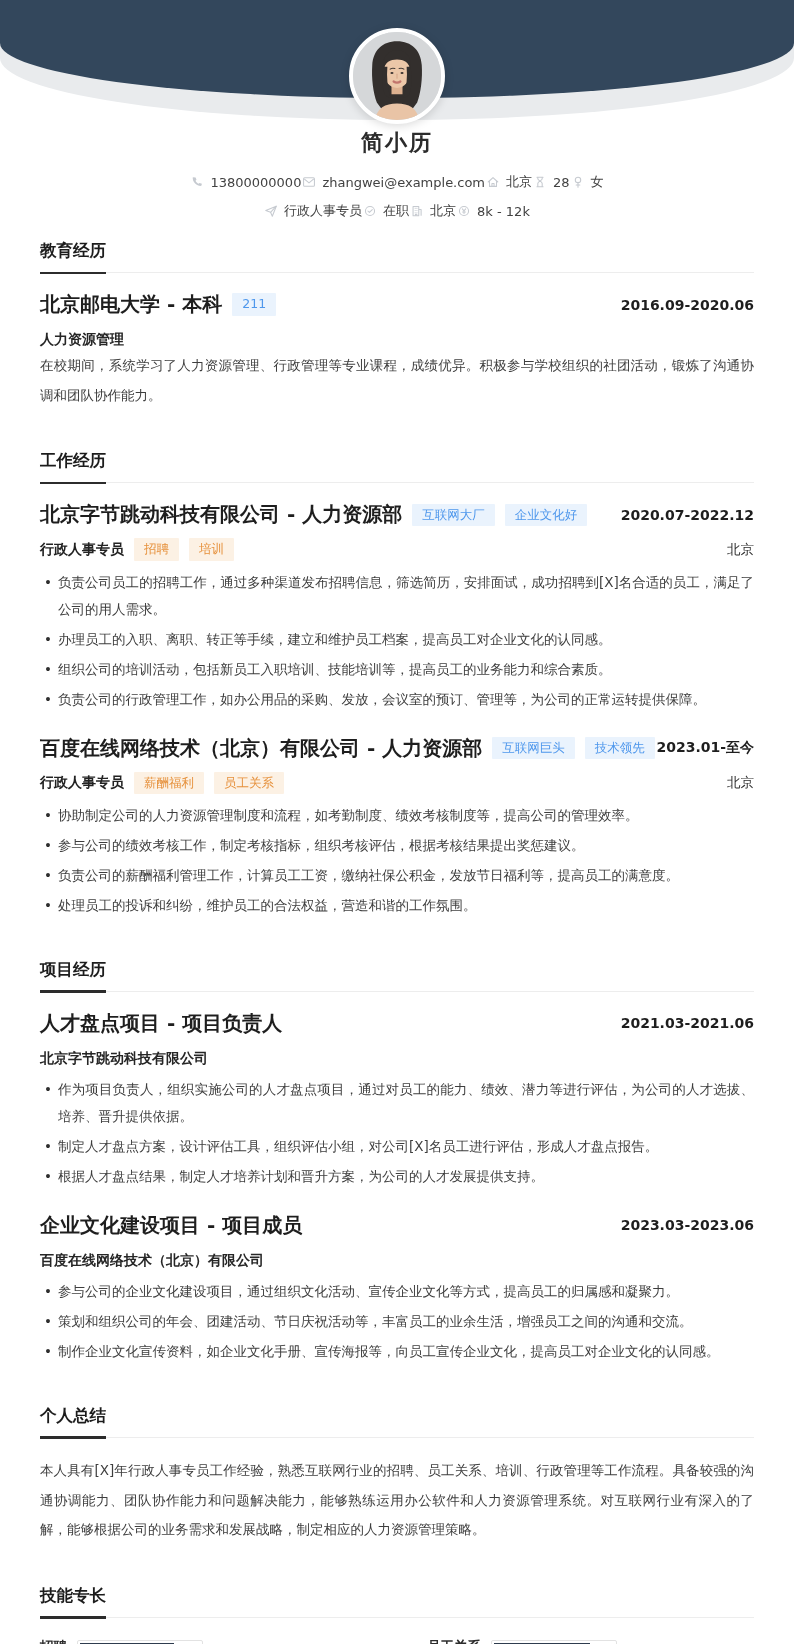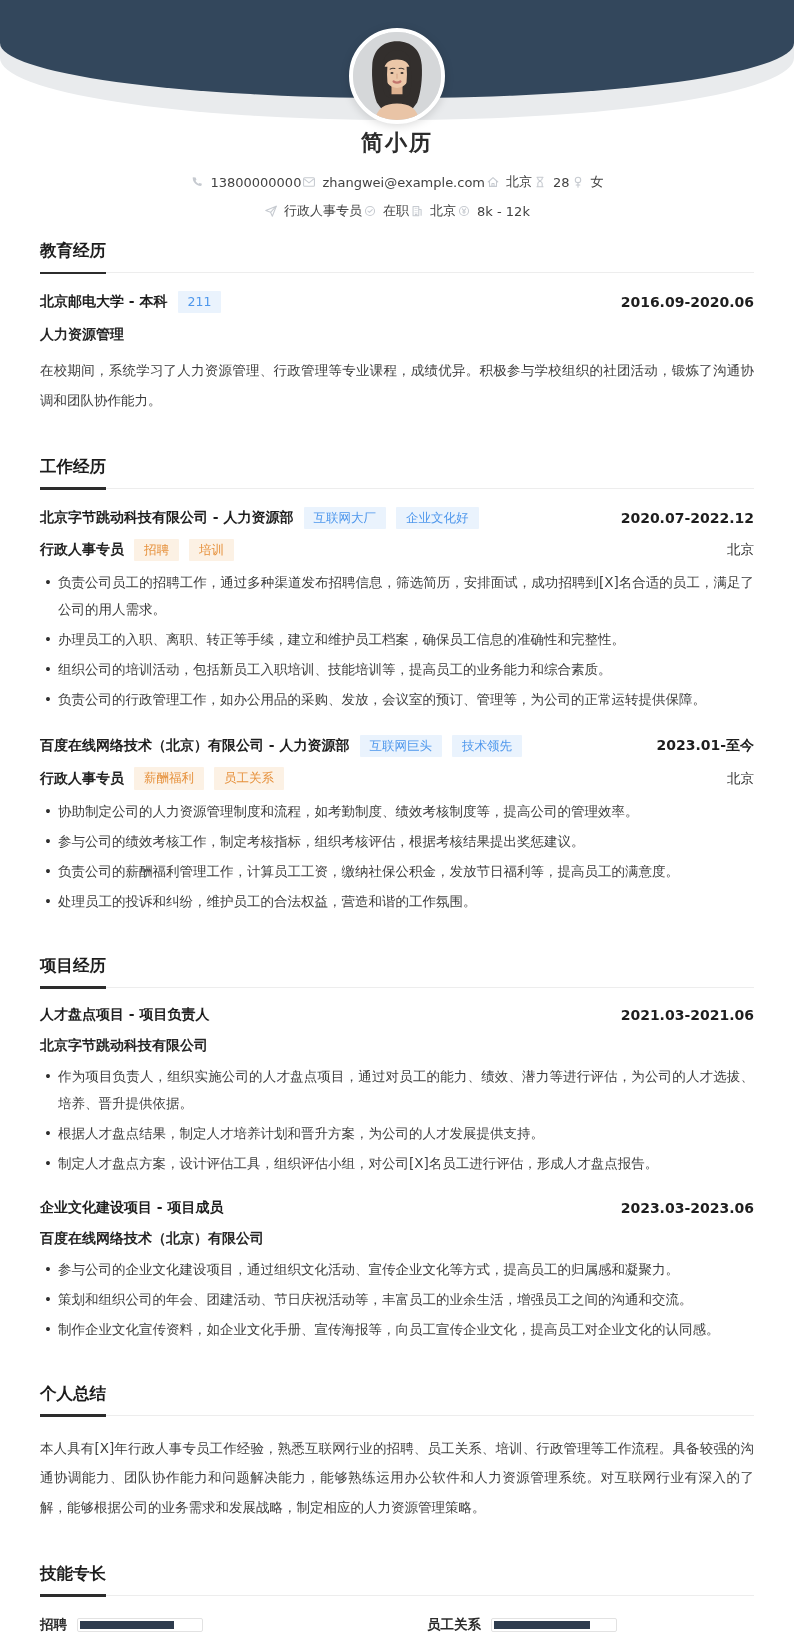--- a/index.html
+++ b/index.html
@@ -28,34 +28,34 @@
   
   .section{padding:0 40px;margin-top:40px;}
   .section.first{margin-top:34px;}
   .sec-head{border-bottom:1px solid #EDEDED;padding-bottom:10px;}
   .sec-title{display:inline-block;position:relative;font-size:16.5px;font-weight:bold;color:#1c1c1c;}
   .sec-title::after{content:"";position:absolute;left:0;right:0;bottom:-12px;height:2.5px;background:#2c2c2c;}
   .entry{margin-top:18px;}
   .entry + .entry{margin-top:22px;}
   .row{display:flex;align-items:center;justify-content:space-between;}
   .row-left{display:flex;align-items:center;gap:10px;flex-wrap:wrap;}
-  .title-b{font-size:14px;font-weight:bold;color:#1e1e1e;}
+  .title-b{font-size:20px;font-weight:bold;color:#1e1e1e;}
   .date{font-size:14px;font-weight:bold;color:#1e1e1e;}
   .loc{font-size:13.5px;color:#2d2d2d;}
   .sub-row{margin-top:10px;}
   .role{font-size:14px;font-weight:bold;color:#222;}
   .tag{font-size:12.5px;padding:3px 10px;border-radius:1px;line-height:1.3;}
   .tag.blue{background:#EAF3FD;color:#4E97EC;}
   .tag.orange{background:#FCF1E4;color:#E6913C;}
   ul.bullets{margin:8px 0 0;padding:0;list-style:none;}
   ul.bullets li{position:relative;padding-left:18px;margin-top:3px;
     font-size:13.5px;line-height:2.0;color:#3e3e3e;text-align:justify;}
   ul.bullets li::before{content:"•";position:absolute;left:4px;top:0;color:#2e2e2e;}
   .major{margin-top:13px;font-size:14px;font-weight:bold;color:#262626;}
-  .para{margin-top:12px;font-size:13.5px;line-height:2.2;color:#3e3e3e;text-align:justify;}
+  .para{margin-top:2px;font-size:13.5px;line-height:2.2;color:#3e3e3e;text-align:justify;}
   
   .skills{display:grid;grid-template-columns:1fr 1fr;column-gap:60px;row-gap:19px;margin-top:20px;}
   .skill-row{display:flex;align-items:center;gap:10px;}
   .skill-label{font-size:13.5px;font-weight:bold;color:#2c2c2c;}
   .skill-bar{width:126px;height:14px;border:1px solid #E2E2E2;border-radius:2px;
     background:#fff;box-sizing:border-box;padding:2px;display:flex;align-items:center;}
   .skill-fill{height:8px;background:#2E3C4E;}
 </style>
 </head>
 <body>
@@ -189,21 +189,21 @@
     <div class="row sub-row">
       <div class="row-left">
         <span class="role">行政人事专员</span>
         <span class="tag orange">招聘</span>
         <span class="tag orange">培训</span>
       </div>
       <span class="loc">北京</span>
     </div>
     <ul class="bullets">
       <li>负责公司员工的招聘工作，通过多种渠道发布招聘信息，筛选简历，安排面试，成功招聘到[X]名合适的员工，满足了公司的用人需求。</li>
-      <li>办理员工的入职、离职、转正等手续，建立和维护员工档案，确保员工信息的准确性和完整性。</li>
+      <li>办理员工的入职、离职、转正等手续，建立和维护员工档案，提高员工对企业文化的认同感。</li>
       <li>组织公司的培训活动，包括新员工入职培训、技能培训等，提高员工的业务能力和综合素质。</li>
       <li>负责公司的行政管理工作，如办公用品的采购、发放，会议室的预订、管理等，为公司的正常运转提供保障。</li>
     </ul>
   </div>
 
   <div class="entry">
     <div class="row">
       <div class="row-left">
         <span class="title-b">百度在线网络技术（北京）有限公司 - 人力资源部</span>
         <span class="tag blue">互联网巨头</span>
@@ -234,22 +234,22 @@
   </div>
 
   <div class="entry">
     <div class="row">
       <span class="title-b">人才盘点项目 - 项目负责人</span>
       <span class="date">2021.03-2021.06</span>
     </div>
     <div class="major">北京字节跳动科技有限公司</div>
     <ul class="bullets">
       <li>作为项目负责人，组织实施公司的人才盘点项目，通过对员工的能力、绩效、潜力等进行评估，为公司的人才选拔、培养、晋升提供依据。</li>
+      <li>制定人才盘点方案，设计评估工具，组织评估小组，对公司[X]名员工进行评估，形成人才盘点报告。</li>
       <li>根据人才盘点结果，制定人才培养计划和晋升方案，为公司的人才发展提供支持。</li>
-      <li>制定人才盘点方案，设计评估工具，组织评估小组，对公司[X]名员工进行评估，形成人才盘点报告。</li>
     </ul>
   </div>
 
   <div class="entry">
     <div class="row">
       <span class="title-b">企业文化建设项目 - 项目成员</span>
       <span class="date">2023.03-2023.06</span>
     </div>
     <div class="major">百度在线网络技术（北京）有限公司</div>
     <ul class="bullets">

